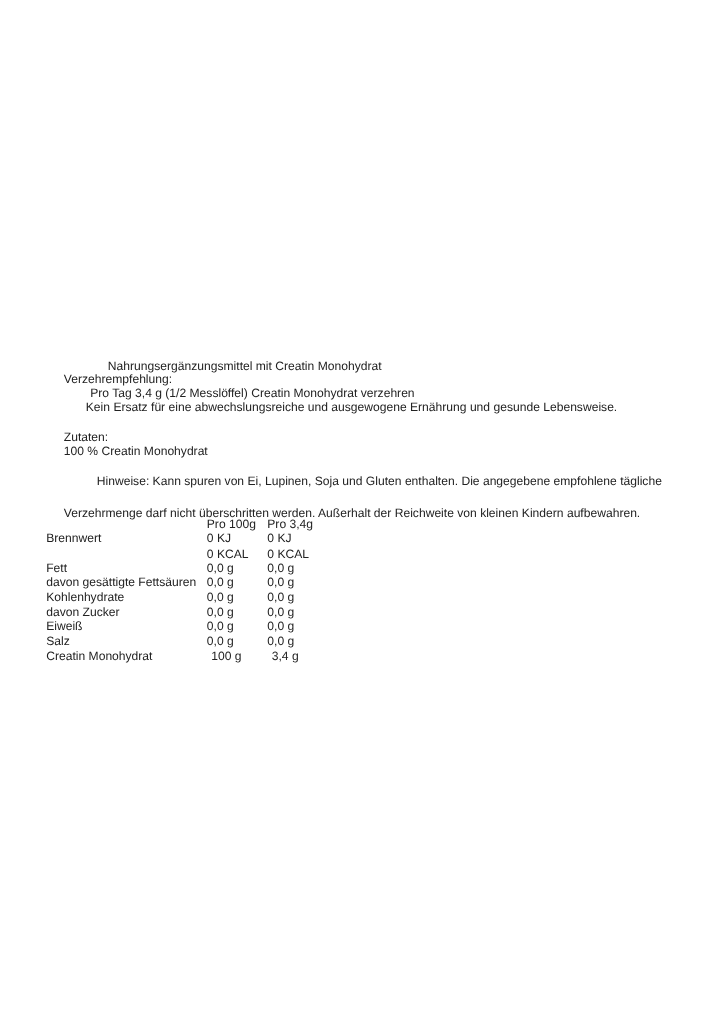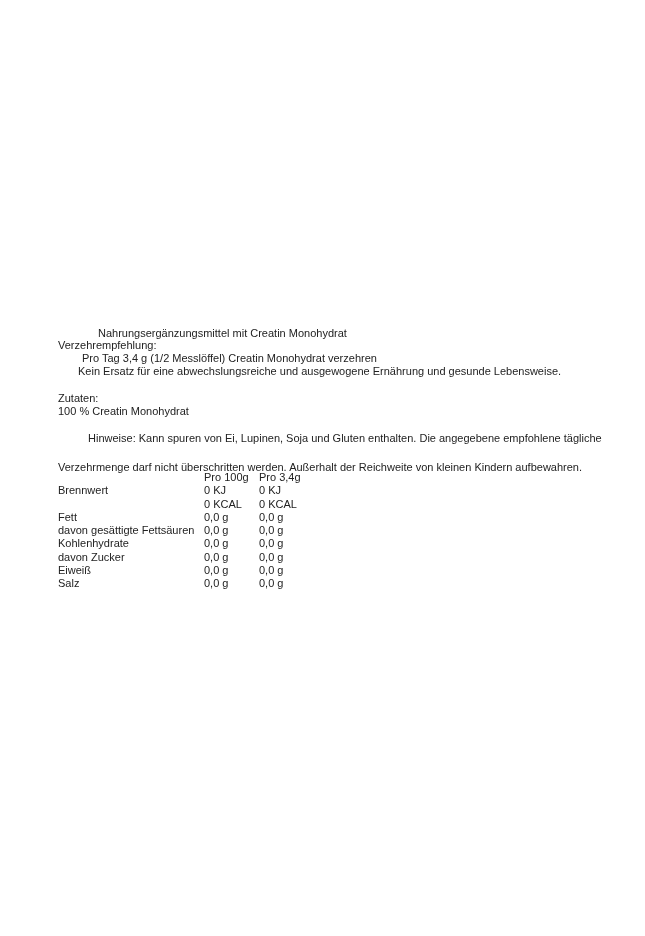--- a/index.html
+++ b/index.html
@@ -1,19 +1,19 @@
 <!DOCTYPE html>
 <html><head>
   <meta charset="utf-8">
   <style>
     html, body { margin: 0; padding: 0; background: #ffffff; }
     body { width: 645px; height: 936px; position: relative; overflow: hidden;
       font-family: "Liberation Sans", sans-serif; font-size: 11px; color: #222222; }
     .line { position: absolute; left: 58px; white-space: nowrap; line-height: 13px; }
-    .tbl { position: absolute; left: 58px; top: 471px; border-collapse: collapse; }
+    .tbl { position: absolute; left: 42px; top: 471px; border-collapse: collapse; }
     .tbl td { padding: 0; height: 13.3px; line-height: 13px; white-space: nowrap; vertical-align: top; font-size: 11px; }
     .c0 { width: 146px; }
     .c1 { width: 55px; }
     .c2 { width: 60px; }
     .indent { padding-left: 4px !important; }
   </style>
 </head>
 <body>
 
 <div class="line" style="top:327px;margin-left:40px;">Nahrungsergänzungsmittel mit Creatin Monohydrat</div>
@@ -68,14 +68,19 @@
   <tr>
     <td>Eiweiß</td>
     <td>0,0 g</td>
     <td>0,0 g</td>
   </tr>
   <tr>
     <td>Salz</td>
     <td>0,0 g</td>
     <td>0,0 g</td>
   </tr>
+  <tr>
+    <td>Creatin Monohydrat</td>
+    <td class="indent">100 g</td>
+    <td class="indent">3,4 g</td>
+  </tr>
 </tbody>
   </table>
 
 </body></html>

